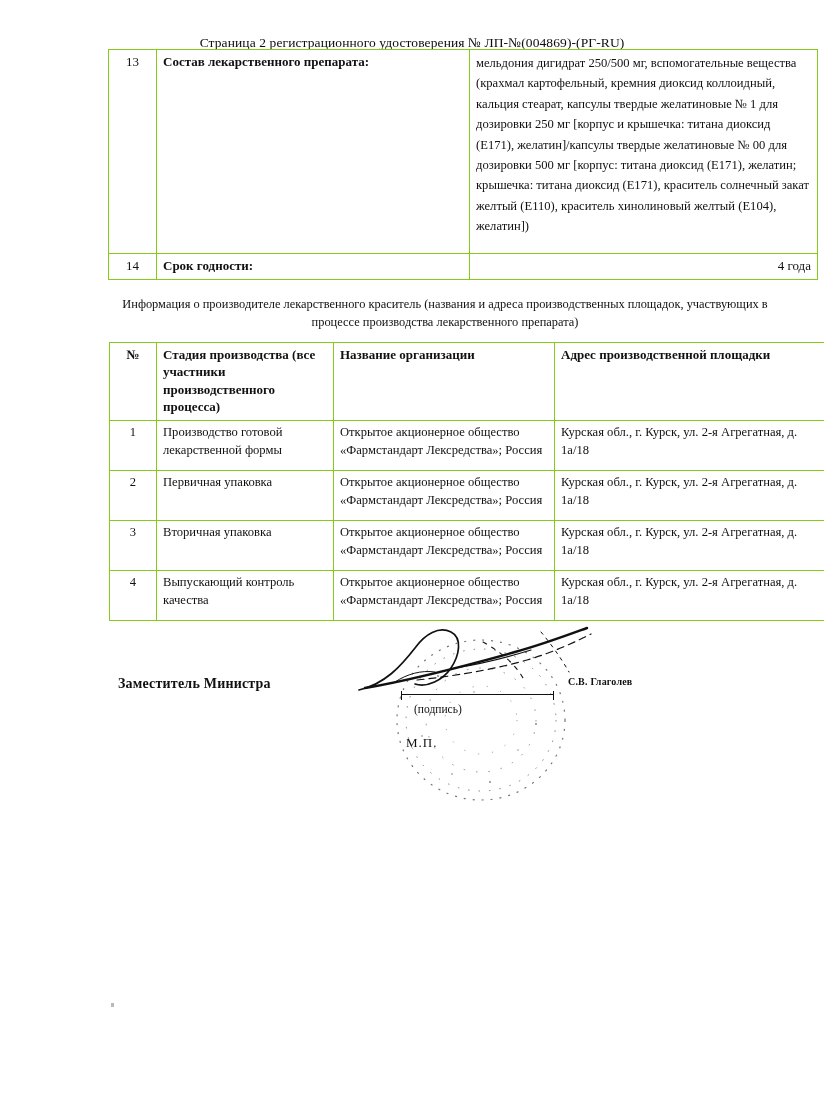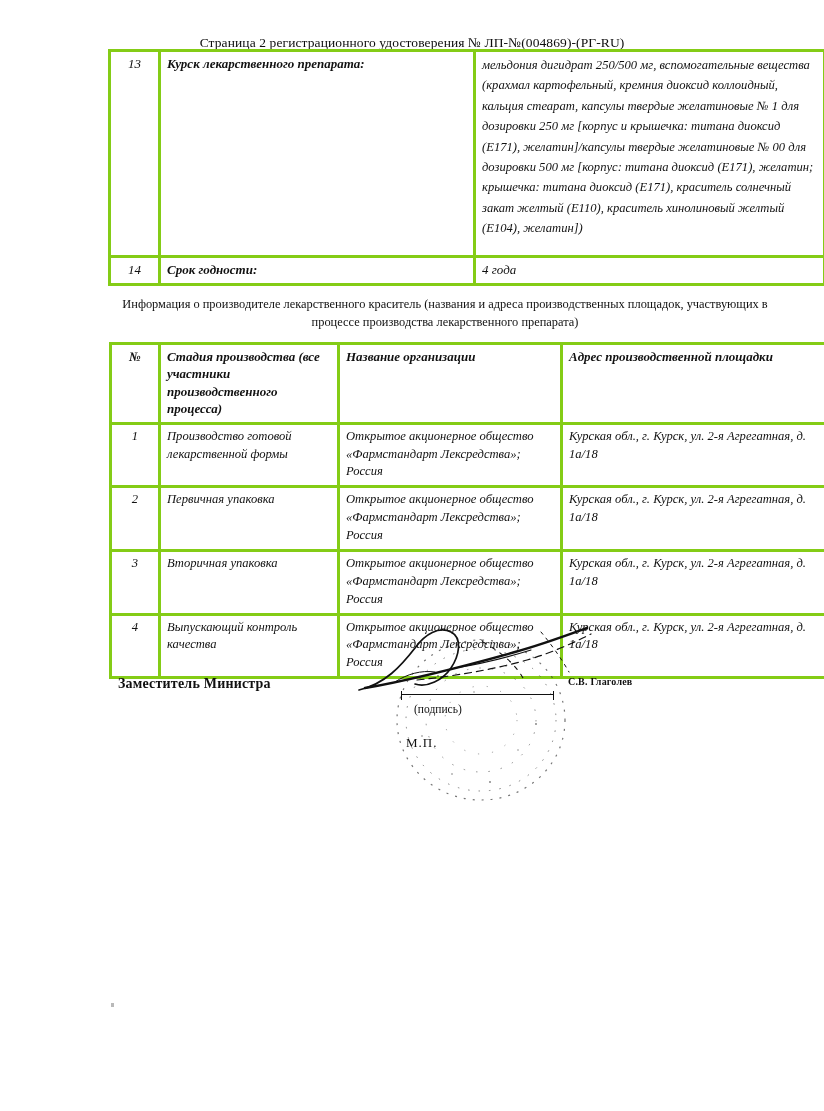--- a/index.html
+++ b/index.html
@@ -30,48 +30,47 @@
   }
 
   
   .doc-table {
     border-collapse: collapse;
     table-layout: fixed;
     font-size: 13px;
     color: #111;
   }
   .doc-table td, .doc-table th {
-    border: 3px solid #84cc16;
+    border: 1px solid #84cc16;
     vertical-align: top;
     padding: 3px 6px 4px 6px;
     font-weight: normal;
     text-align: left;
     line-height: 1.34;
-    font-style: italic;
   }
 
   
   #table-registration {
     position: absolute;
     left: 108px;
     top: 49px;
     width: 670px;
   }
   #table-registration .col-num   { width: 35px;  text-align: center; }
   #table-registration .col-label { width: 300px; font-weight: bold; }
   #table-registration .col-value { width: 335px; }
   #table-registration .row-composition .col-num,
   #table-registration .row-shelf .col-num { text-align: center; }
   #table-registration .row-composition .col-value {
     line-height: 1.62;
     font-size: 12.6px;
   }
   #table-registration .row-composition td { height: 196px; }
   #table-registration .row-shelf td { height: 18px; }
-  #table-registration .row-shelf .col-value { text-align: left; }
+  #table-registration .row-shelf .col-value { text-align: right; }
 
   
   #manufacturer-intro {
     position: absolute;
     left: 110px;
     top: 296px;
     width: 670px;
     text-align: center;
     font-size: 12.4px;
     line-height: 1.45;
@@ -182,21 +181,21 @@
 </style>
 </head>
 <body>
 
 <div id="doc-header">Страница 2 регистрационного удостоверения № ЛП-№(004869)-(РГ-RU)</div>
 
 <table id="table-registration" class="doc-table">
   <tbody>
     <tr class="row-composition">
       <td class="col-num">13</td>
-      <td class="col-label">Курск лекарственного препарата:</td>
+      <td class="col-label">Состав лекарственного препарата:</td>
       <td class="col-value">мельдония дигидрат 250/500 мг, вспомогательные вещества (крахмал картофельный, кремния диоксид коллоидный, кальция стеарат, капсулы твердые желатиновые № 1 для дозировки 250 мг [корпус и крышечка: титана диоксид (Е171), желатин]/капсулы твердые желатиновые № 00 для дозировки 500 мг [корпус: титана диоксид (Е171), желатин; крышечка: титана диоксид (Е171), краситель солнечный закат желтый (Е110), краситель хинолиновый желтый (Е104), желатин])</td>
     </tr>
     <tr class="row-shelf">
       <td class="col-num">14</td>
       <td class="col-label">Срок годности:</td>
       <td class="col-value">4 года</td>
     </tr>
   </tbody>
 </table>
 

